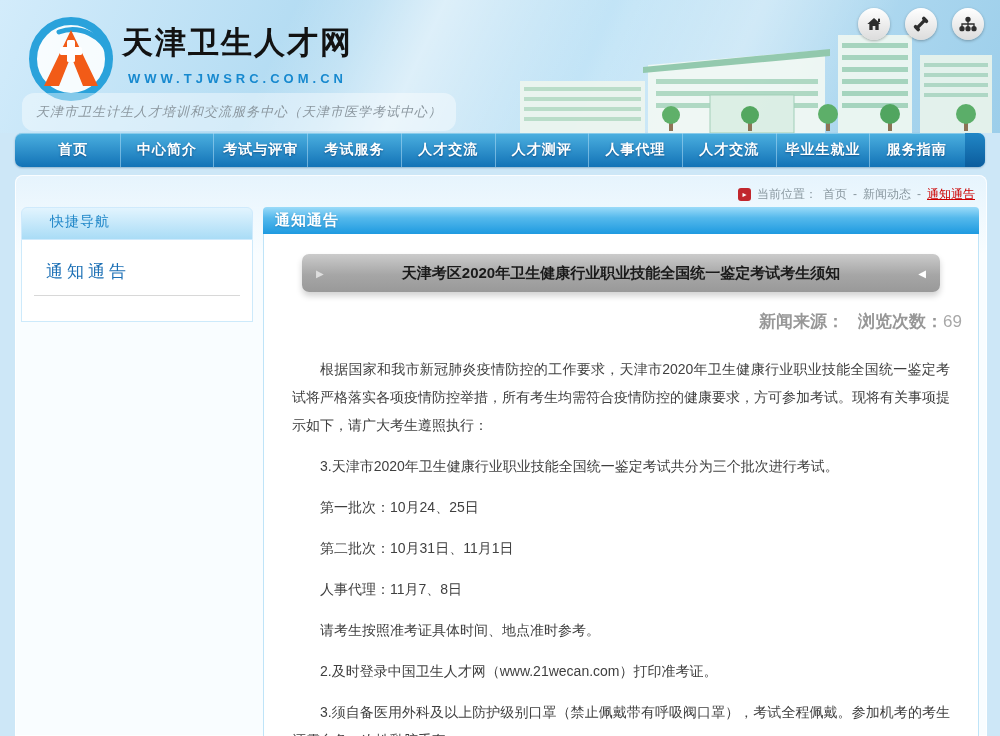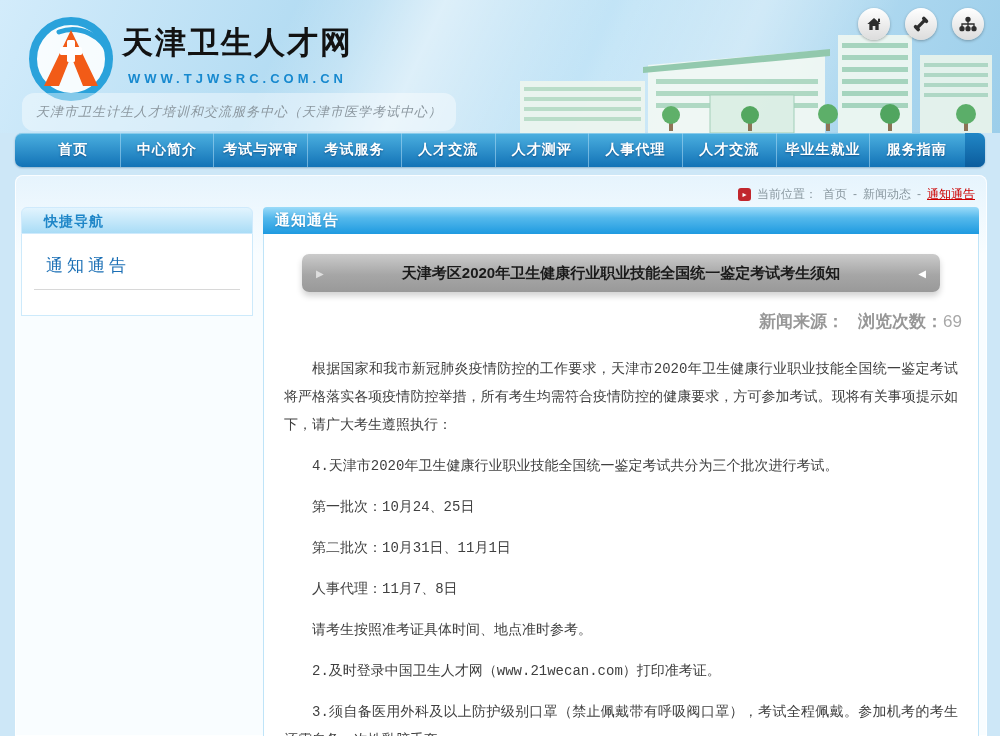--- a/index.html
+++ b/index.html
@@ -75,24 +75,24 @@
     color:#fff; font-size:8px; line-height:13px; text-align:center; flex:0 0 auto;
   }
   .crumb-link { cursor:pointer; color:#8a98a0; }
   .crumb-current { color:#cc0000; text-decoration:underline; cursor:pointer; }
 
   .columns { display:flex; align-items:flex-start; }
 
   
   .sidebar { width:232px; flex:0 0 auto; }
   .sidebar-header {
-    height:27px; line-height:26px; padding-left:22px;
+    height:33px; line-height:26px; padding-left:28px;
     background:linear-gradient(#e2f4fe,#a9dcf6);
     border:1px solid #cfeafc; border-radius:6px 6px 0 0;
-    color:#1f86c8; font-weight:bold; font-size:14px; letter-spacing:1px;
+    color:#1f86c8; font-weight:normal; font-size:14px; letter-spacing:1px;
   }
   .sidebar-body {
     background:#fff; border:1px solid #cdeafb; border-top:none;
     min-height:82px; padding:16px 12px 8px;
   }
   .sidebar-item {
     color:#1b6fb5; font-size:17px; letter-spacing:4px;
     padding:4px 0 12px 12px; border-bottom:1px solid #d8d8d8; cursor:pointer;
   }
 
@@ -114,21 +114,21 @@
     box-shadow:0 4px 6px rgba(0,0,0,.18);
     display:flex; align-items:center; justify-content:center;
     color:#1a1a1a; font-weight:bold; font-size:15px;
   }
   .arrow-left  { position:absolute; left:14px;  color:#dedede; font-size:10px; cursor:pointer; }
   .arrow-right { position:absolute; right:14px; color:#ffffff; font-size:10px; cursor:pointer; }
   .article-meta { text-align:right; margin-top:18px; color:#979797; font-size:17px; font-weight:bold; }
   .meta-gap { display:inline-block; width:14px; }
   .meta-views-value { font-weight:normal; color:#a8a8a8; }
   .article-body { margin-top:22px; font-size:14px; color:#3f3f3f; padding:0 4px; }
-  .para { text-indent:2em; line-height:28px; margin:13px 0; text-align:justify;font-family:Liberation Mono, monospace; }
+  .para { text-indent:2em; line-height:28px; margin:13px 8px; text-align:justify; }
 </style>
 </head>
 <body>
 
 <div class="header">
 
   <svg class="building" width="480" height="110" viewBox="0 0 480 110" opacity="0.92">
     <rect x="0" y="58" width="125" height="52" fill="#edf6ef"></rect>
     <rect x="4" y="64" width="117" height="4" fill="#b9ddc6"></rect>
     <rect x="4" y="74" width="117" height="4" fill="#b9ddc6"></rect>
@@ -289,21 +289,21 @@
         </div>
 
         <div class="article-meta">
           <span>新闻来源：</span><span class="meta-gap"></span><span>浏览次数：</span><span class="meta-views-value">69</span>
         </div>
 
         <div class="article-body">
 
             <p class="para">根据国家和我市新冠肺炎疫情防控的工作要求，天津市2020年卫生健康行业职业技能全国统一鉴定考试将严格落实各项疫情防控举措，所有考生均需符合疫情防控的健康要求，方可参加考试。现将有关事项提示如下，请广大考生遵照执行：</p>
 
-            <p class="para">4.天津市2020年卫生健康行业职业技能全国统一鉴定考试共分为三个批次进行考试。</p>
+            <p class="para">3.天津市2020年卫生健康行业职业技能全国统一鉴定考试共分为三个批次进行考试。</p>
 
             <p class="para">第一批次：10月24、25日</p>
 
             <p class="para">第二批次：10月31日、11月1日</p>
 
             <p class="para">人事代理：11月7、8日</p>
 
             <p class="para">请考生按照准考证具体时间、地点准时参考。</p>
 
             <p class="para">2.及时登录中国卫生人才网（www.21wecan.com）打印准考证。</p>

